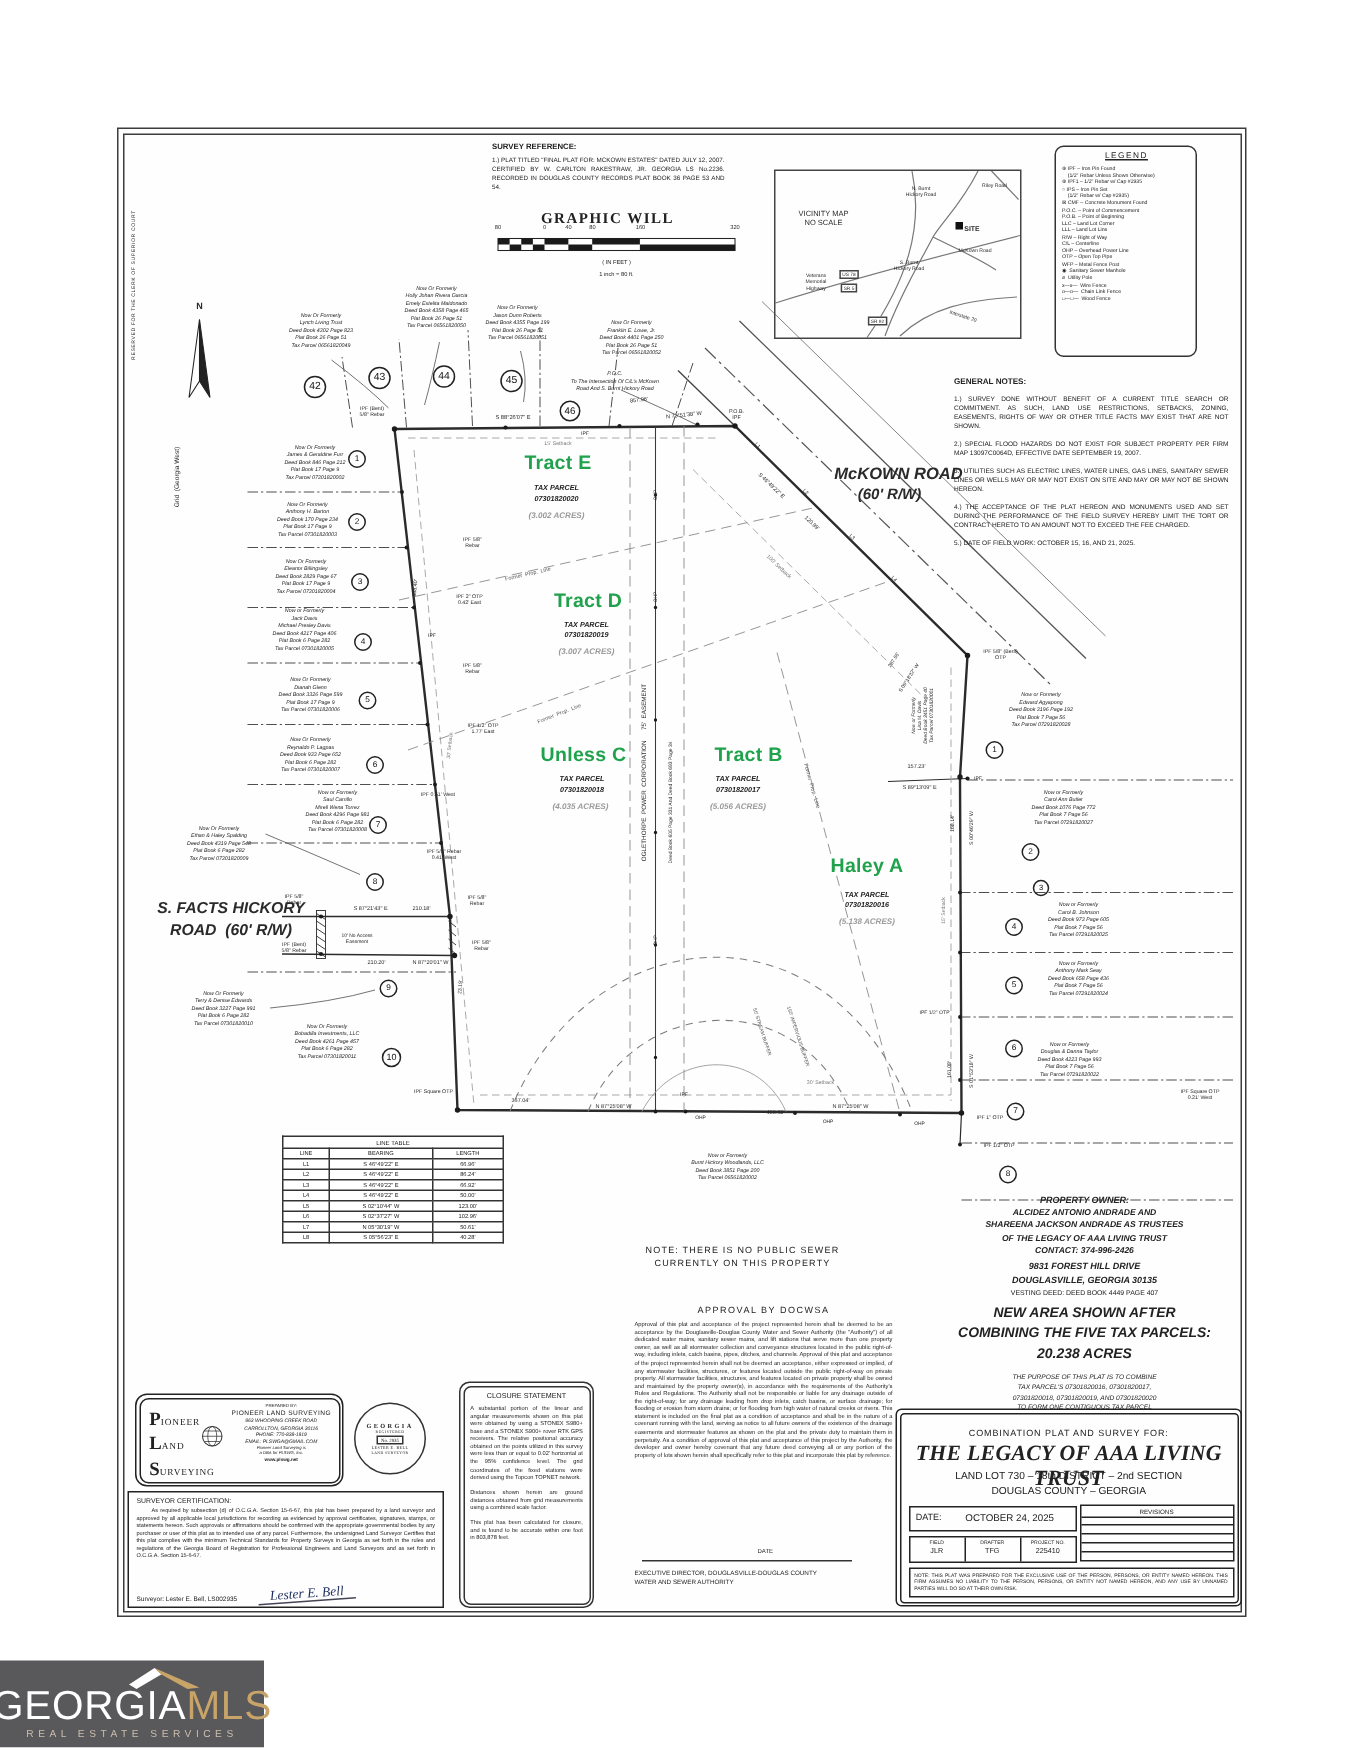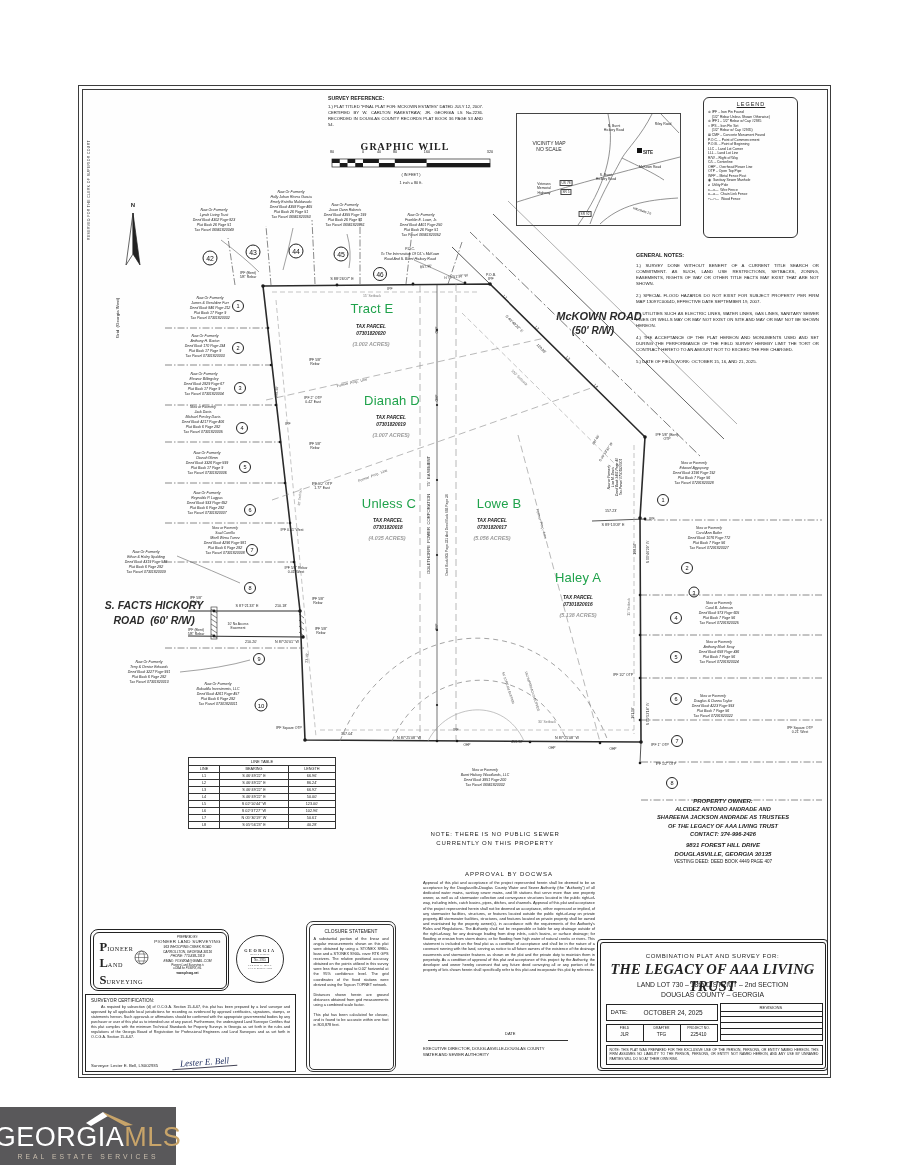--- a/index.html
+++ b/index.html
@@ -11,21 +11,21 @@
   .sheet-inner{position:absolute;left:2.5px;top:2.5px;right:2.5px;bottom:2.5px;
     border:.6px solid #3c3c3c}
   svg.plat{position:absolute;left:0;top:0;z-index:1}
   #plat-layer{position:absolute;left:0;top:0;width:900px;height:1165px;z-index:3;pointer-events:none}
   .lbl{position:absolute;white-space:pre;text-align:center;line-height:1.25;color:#2a2a2a;z-index:3}
   .lbl.boxed{border:.5px solid #444;background:#fff;padding:0 1px}
   .adj{position:absolute;transform:translateX(-50%);white-space:pre;text-align:center;
     font-style:italic;font-size:3.55px;line-height:1.42;color:#1c1c1c;z-index:3}
   .cnum{position:absolute;transform:translate(-50%,-50%);border:.8px solid #222;border-radius:50%;
     display:flex;align-items:center;justify-content:center;color:#111;z-index:3}
-  .tract-name{position:absolute;transform:translate(-50%,-50%);font-weight:normal;font-size:13px;
+  .tract-name{position:absolute;transform:translate(-50%,-50%);font-weight:bold;font-size:13px;
     letter-spacing:.2px;z-index:3;white-space:pre}
   .tract-sub{position:absolute;transform:translate(-50%,-50%);font-weight:bold;font-style:italic;
     font-size:4.8px;white-space:pre;text-align:center;line-height:1.5;color:#222;z-index:3}
   .tract-acres{position:absolute;transform:translate(-50%,-50%);font-weight:bold;font-style:italic;
     font-size:5.4px;color:#9b9b9b;z-index:3;white-space:pre}
   .pre{white-space:pre-line}
   .blk{position:absolute;z-index:4}
   .survey-ref{left:328px;top:95px;width:155px}
   .survey-ref .t{font-size:5.2px;font-weight:bold;margin-bottom:3px}
   .survey-ref .b{font-size:4.2px;line-height:1.4;text-align:justify}
@@ -271,21 +271,21 @@
       <div class="lbl" style="left: 456px; top: 277px; font-size: 3.7px; transform: translate(-50%, -50%) rotate(-6deg);">N 73°51'38" W</div>
       <div class="lbl" style="left: 491px; top: 277px; font-size: 3.6px; transform: translate(-50%, -50%) rotate(0deg);">P.O.B.
 IPF</div>
       <div class="lbl" style="left: 505px; top: 297px; font-size: 3.4px; transform: translate(-50%, -50%) rotate(44deg);">L1</div>
       <div class="lbl" style="left: 537px; top: 328px; font-size: 3.4px; transform: translate(-50%, -50%) rotate(44deg);">L2</div>
       <div class="lbl" style="left: 568px; top: 358px; font-size: 3.4px; transform: translate(-50%, -50%) rotate(44deg);">L3</div>
       <div class="lbl" style="left: 596px; top: 386px; font-size: 3.4px; transform: translate(-50%, -50%) rotate(44deg);">L4</div>
       <div class="lbl" style="left: 514px; top: 324px; font-size: 3.7px; transform: translate(-50%, -50%) rotate(44deg);">S 46°49'22" E</div>
       <div class="lbl" style="left: 541px; top: 349px; font-size: 3.7px; transform: translate(-50%, -50%) rotate(44deg);">120.99'</div>
       <div class="lbl" style="left: 599px; top: 317px; font-size: 11px; font-weight: bold; font-style: italic; transform: translate(-50%, -50%) rotate(0deg);">McKOWN ROAD</div>
-      <div class="lbl" style="left: 593px; top: 331px; font-size: 10px; font-weight: bold; font-style: italic; transform: translate(-50%, -50%) rotate(0deg);">(50' R/W)</div>
+      <div class="lbl" style="left: 593px; top: 331px; font-size: 10px; font-weight: bold; font-style: italic; transform: translate(-50%, -50%) rotate(0deg);">(60' R/W)</div>
       <div class="lbl" style="left: 519px; top: 378px; font-size: 3.7px; color: rgb(122, 122, 122); transform: translate(-50%, -50%) rotate(44deg);">100' Setback</div>
       <div class="lbl" style="left: 596px; top: 440px; font-size: 3.4px; transform: translate(-50%, -50%) rotate(-57deg);">287.66'</div>
       <div class="lbl" style="left: 606px; top: 452px; font-size: 3.4px; transform: translate(-50%, -50%) rotate(-57deg);">S 09°18'32" W</div>
       <div class="lbl" style="left: 667px; top: 437px; font-size: 3.5px; transform: translate(-50%, -50%) rotate(0deg);">IPF 5/8" (Bent)
 OTP</div>
       <div class="lbl" style="left: 611px; top: 511px; font-size: 3.7px; transform: translate(-50%, -50%) rotate(0deg);">157.23'</div>
       <div class="lbl" style="left: 613px; top: 525px; font-size: 3.7px; transform: translate(-50%, -50%) rotate(0deg);">S 89°13'09" E</div>
       <div class="lbl" style="left: 652px; top: 519px; font-size: 3.4px; transform: translate(-50%, -50%) rotate(0deg);">IPF</div>
       <div class="lbl" style="left: 635px; top: 549px; font-size: 3.5px; transform: translate(-50%, -50%) rotate(-90deg);">168.14'</div>
       <div class="lbl" style="left: 648px; top: 552px; font-size: 3.5px; transform: translate(-50%, -50%) rotate(-90deg);">S 00°46'29" W</div>
@@ -493,29 +493,29 @@
       <div class="cnum" style="left: 694px; top: 592px; width: 11px; height: 11px; font-size: 5.06px;">3</div>
       <div class="cnum" style="left: 676px; top: 618px; width: 12px; height: 12px; font-size: 5.52px;">4</div>
       <div class="cnum" style="left: 676px; top: 657px; width: 12px; height: 12px; font-size: 5.52px;">5</div>
       <div class="cnum" style="left: 676px; top: 699px; width: 12px; height: 12px; font-size: 5.52px;">6</div>
       <div class="cnum" style="left: 677px; top: 741px; width: 12px; height: 12px; font-size: 5.52px;">7</div>
       <div class="cnum" style="left: 672px; top: 783px; width: 12px; height: 12px; font-size: 5.52px;">8</div>
       <div class="tract-name" style="left: 372px; top: 308px; color: rgb(31, 162, 75);">Tract E</div>
       <div class="tract-sub" style="left: 371px; top: 330px;">TAX PARCEL
 07301820020</div>
       <div class="tract-acres" style="left: 371px; top: 344px;">(3.002 ACRES)</div>
-      <div class="tract-name" style="left: 392px; top: 400px; color: rgb(31, 162, 75);">Dianah D</div>
+      <div class="tract-name" style="left: 392px; top: 400px; color: rgb(31, 162, 75);">Tract D</div>
       <div class="tract-sub" style="left: 391px; top: 421px;">TAX PARCEL
 07301820019</div>
       <div class="tract-acres" style="left: 391px; top: 435px;">(3.007 ACRES)</div>
       <div class="tract-name" style="left: 389px; top: 503px; color: rgb(31, 162, 75);">Unless C</div>
       <div class="tract-sub" style="left: 388px; top: 524px;">TAX PARCEL
 07301820018</div>
       <div class="tract-acres" style="left: 387px; top: 538px;">(4.035 ACRES)</div>
-      <div class="tract-name" style="left: 499px; top: 503px; color: rgb(31, 162, 75);">Lowe B</div>
+      <div class="tract-name" style="left: 499px; top: 503px; color: rgb(31, 162, 75);">Tract B</div>
       <div class="tract-sub" style="left: 492px; top: 524px;">TAX PARCEL
 07301820017</div>
       <div class="tract-acres" style="left: 492px; top: 538px;">(5.056 ACRES)</div>
       <div class="tract-name" style="left: 578px; top: 577px; color: rgb(31, 162, 75);">Haley A</div>
       <div class="tract-sub" style="left: 578px; top: 601px;">TAX PARCEL
 07301820016</div>
       <div class="tract-acres" style="left: 578px; top: 615px;">(5.138 ACRES)</div>
       <div class="lbl" style="left: 332px; top: 152px; font-size: 3.8px; transform: translate(-50%, -50%);">80</div>
       <div class="lbl" style="left: 363px; top: 152px; font-size: 3.8px; transform: translate(-50%, -50%);">0</div>
       <div class="lbl" style="left: 379px; top: 152px; font-size: 3.8px; transform: translate(-50%, -50%);">40</div>
@@ -634,20 +634,29 @@
         <div class="l">ALCIDEZ ANTONIO ANDRADE AND</div>
         <div class="l">SHAREENA JACKSON ANDRADE AS TRUSTEES</div>
         <div class="l">OF THE LEGACY OF AAA LIVING TRUST</div>
         <div class="l">CONTACT: 374-996-2426</div>
       </div>
     <div class="addr">9831 FOREST HILL DRIVE</div>
     <div class="addr" style="margin-top:0">DOUGLASVILLE, GEORGIA 30135</div>
     <div class="vest">VESTING DEED:  DEED BOOK 4449 PAGE 407</div>
   </div>
 
+  <div class="blk newarea">
+    <div class="t pre">NEW AREA SHOWN AFTER
+COMBINING THE FIVE TAX PARCELS:
+20.238 ACRES</div>
+    <div class="p pre">THE PURPOSE OF THIS PLAT IS TO COMBINE
+TAX PARCEL'S 07301820016, 07301820017,
+07301820018, 07301820019, AND 07301820020
+TO FORM ONE CONTIGUOUS TAX PARCEL</div>
+  </div>
 
   <div class="blk titleblock">
     <div class="in">
       <div class="tb-head">COMBINATION PLAT AND SURVEY FOR:</div>
       <div class="tb-name">THE LEGACY OF AAA LIVING TRUST</div>
       <div class="tb-l2">LAND LOT 730  –  18th DISTRICT  –  2nd SECTION</div>
       <div class="tb-l3">DOUGLAS COUNTY  –  GEORGIA</div>
       <div class="tb-date">
         <span class="k">DATE:</span>
         <span class="v">OCTOBER 24, 2025</span>

